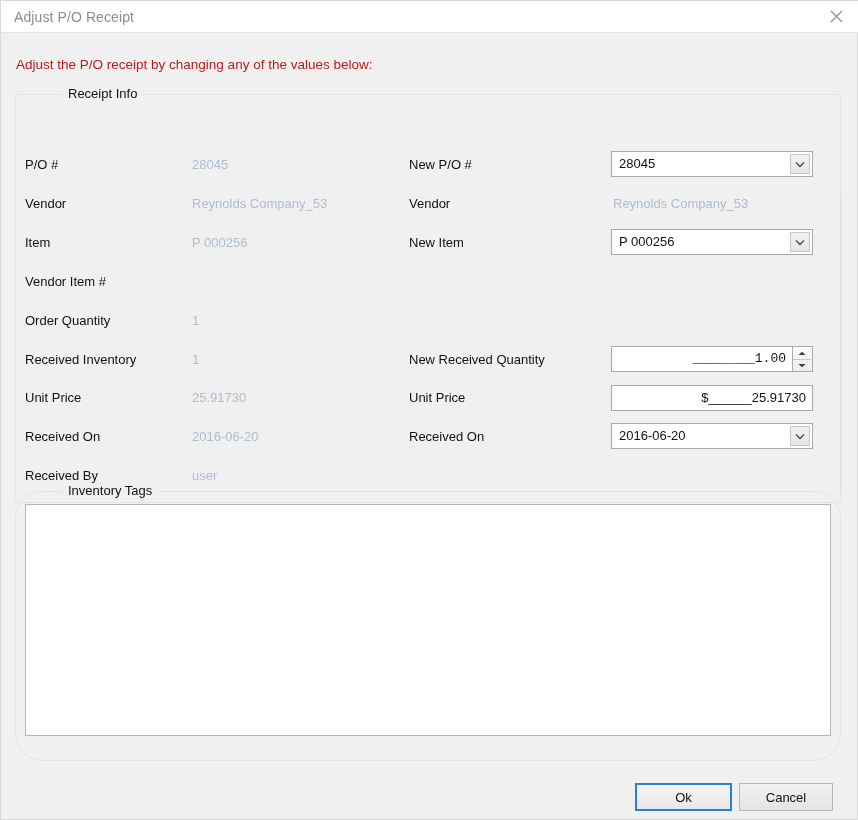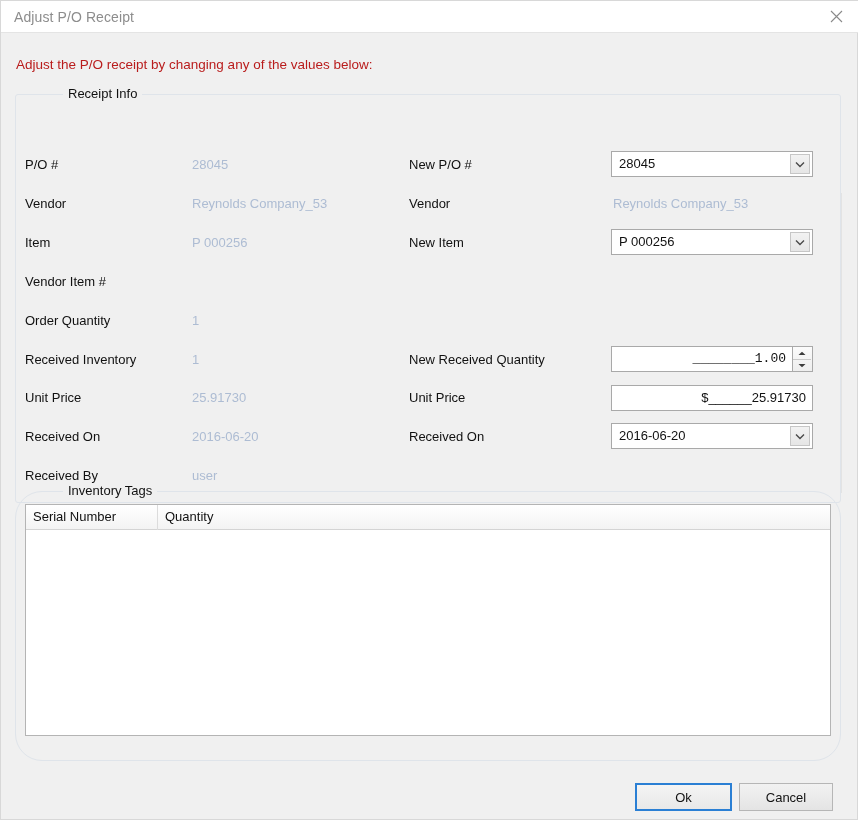--- a/index.html
+++ b/index.html
@@ -366,24 +366,20 @@
               <path d="M1 1.5 L5 5.5 L9 1.5" stroke="#4a4a4a" stroke-width="1.4" fill="none"></path>
             </svg>
         </span>
       </div>
     </div>
 
     <div class="group" id="tags-group">
       <div class="group-legend">Inventory Tags</div>
 
       <div class="listview">
-        <div class="lv-header">
-          <div class="lv-col lv-col-0">Serial Number</div>
-          <div class="lv-col lv-col-1">Quantity</div>
-        </div>
         <div class="lv-body"></div>
       </div>
     </div>
 
     <div class="btn default" id="ok-button">
       <span>Ok</span>
     </div>
     <div class="btn" id="cancel-button">
       <span>Cancel</span>
     </div>

